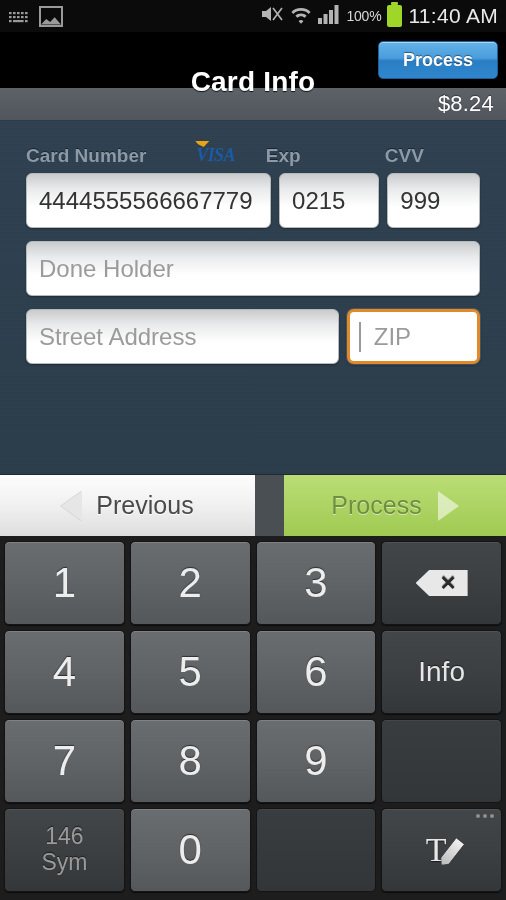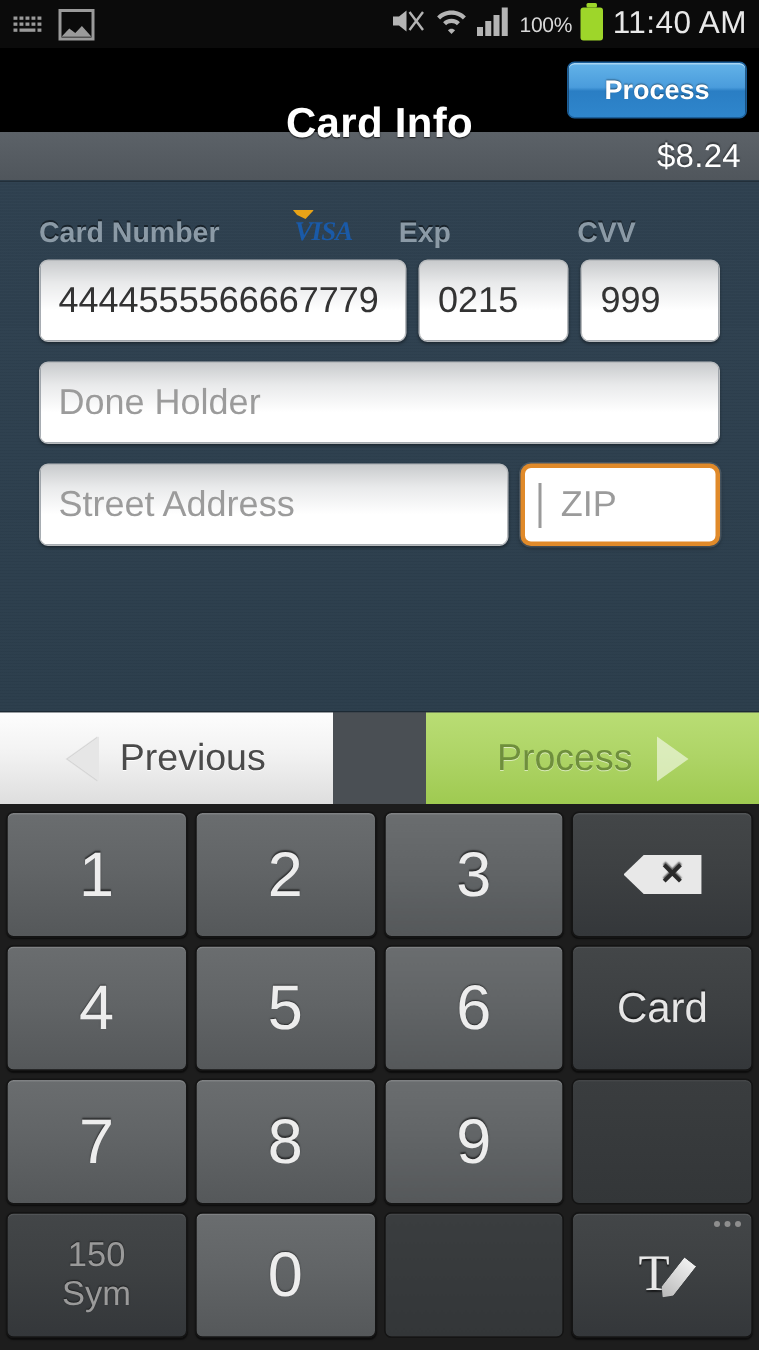--- a/index.html
+++ b/index.html
@@ -149,21 +149,21 @@
     width: 2px; height: 30px; background: #9a9a9a; margin-right: 1px;
     flex: 0 0 auto;
   }
 
   
   .navbar {
     height: 62px; display: flex; background: #4a4f54;
     border-top: 1px solid #1d2a34;
   }
   .nav-prev {
-    width: 222px; height: 100%;
+    width: 255px; height: 100%;
     background: linear-gradient(to bottom, #fdfdfd 0%, #f2f2f2 45%, #dedede 100%);
     display: flex; align-items: center; justify-content: center; gap: 14px;
     cursor: pointer;
   }
   .nav-prev .lbltxt { color: #4a4a4a; font-size: 25px; text-shadow: 0 1px 0 #fff; }
   .tri-left {
     width: 0; height: 0;
     border-top: 15px solid transparent; border-bottom: 15px solid transparent;
     border-right: 21px solid #e6e6e6;
     filter: drop-shadow(-1px 0 0 #cfcfcf);
@@ -360,33 +360,33 @@
         <span class="bksp">
             <span>✕</span>
           </span>
       </div>
     </div>
 
     <div class="kb-row">
       <div class="key key-num">4</div>
       <div class="key key-num">5</div>
       <div class="key key-num">6</div>
-      <div class="key key-fn">Card</div>
+      <div class="key key-fn">Info</div>
     </div>
 
     <div class="kb-row">
       <div class="key key-num">7</div>
       <div class="key key-num">8</div>
       <div class="key key-num">9</div>
       <div class="key key-blank"></div>
     </div>
 
     <div class="kb-row">
       <div class="key key-fn key-sym">
-        <span>150</span>
+        <span>146</span>
         <span>Sym</span>
       </div>
       <div class="key key-num">0</div>
       <div class="key key-blank"></div>
       <div class="key key-fn">
         <span class="dots">
             <i></i>
             <i></i>
             <i></i>
           </span>

